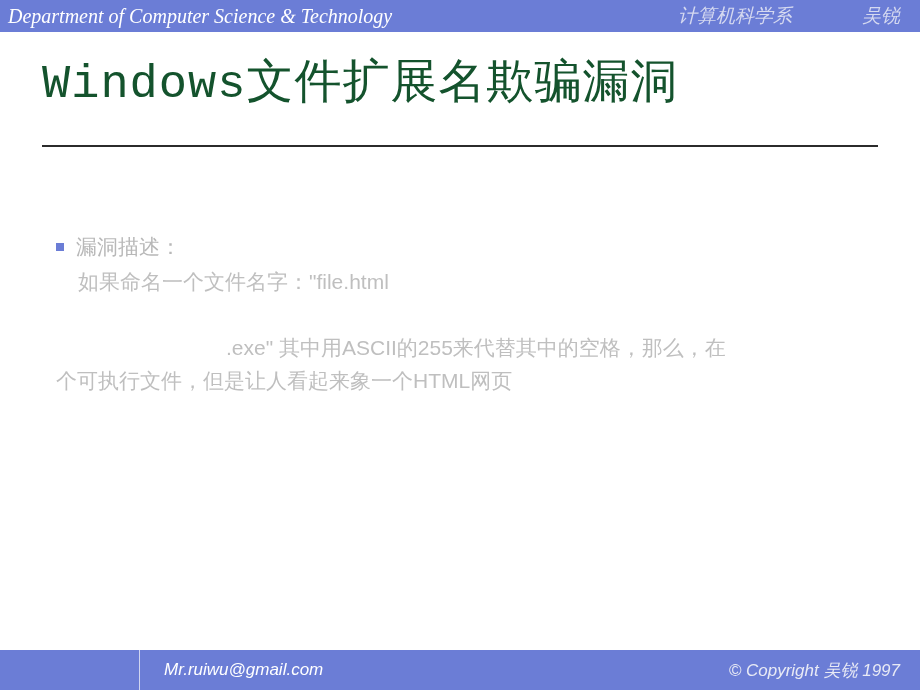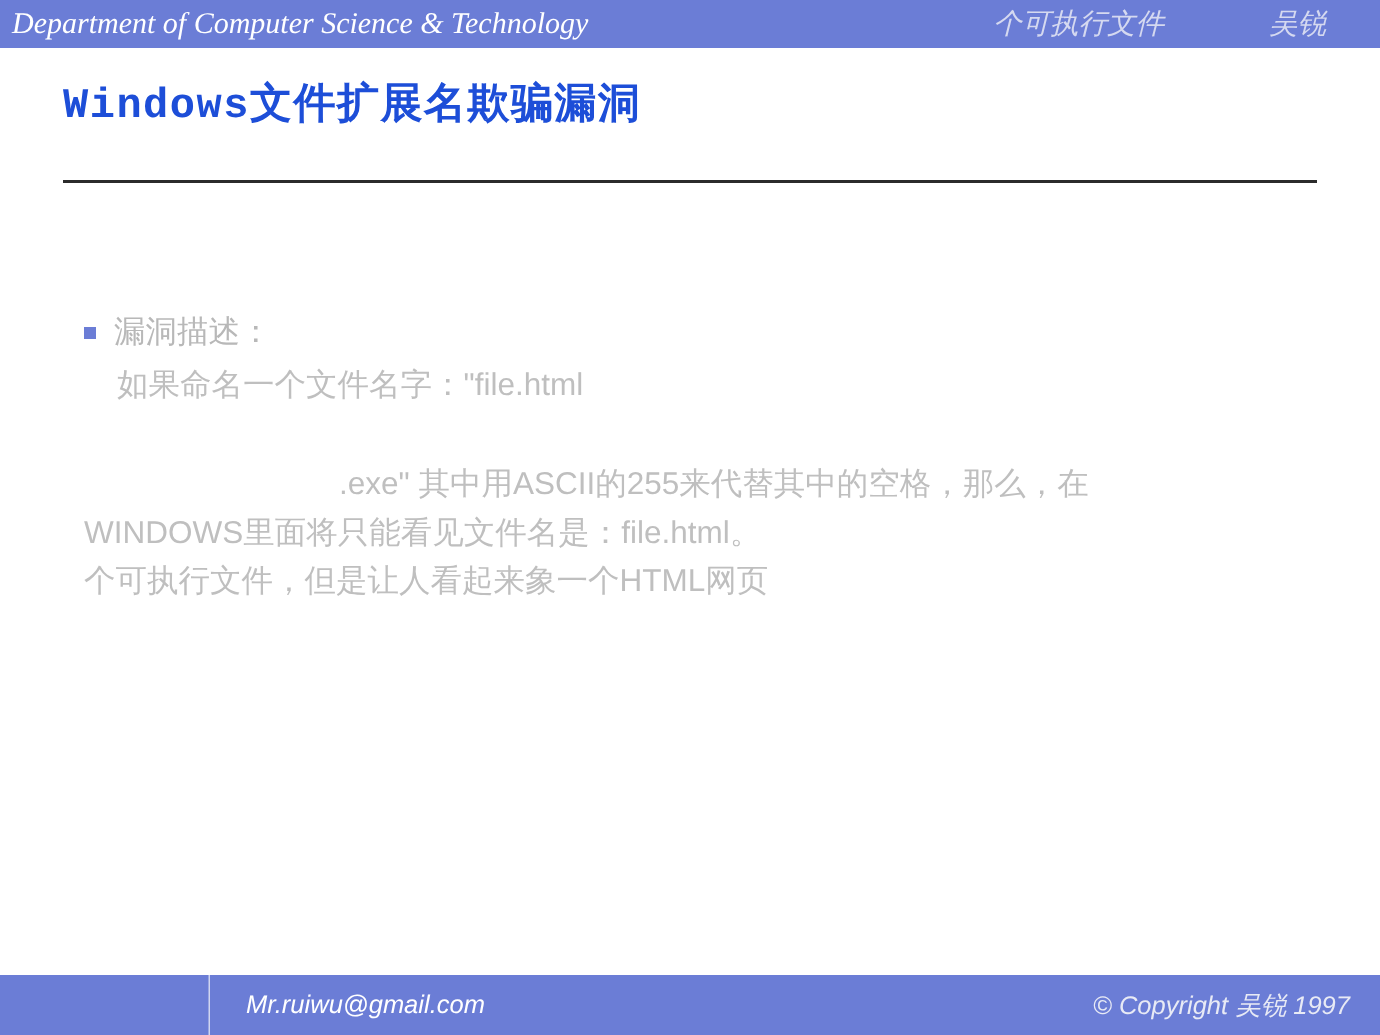--- a/index.html
+++ b/index.html
@@ -32,28 +32,28 @@
     .header-dept {
       font-size: 19px;
       font-style: italic;
       color: #d5d9f0;
       margin-right: 26px;
     }
     .header-author {
       font-size: 19px;
       font-style: italic;
       color: #d5d9f0;
-      margin-right: 28px;
+      margin-right: 12px;
     }
     .slide-title {
-      font-size: 28px;
-      color: #1d4ed8;
+      font-size: 47px;
+      color: #14532d;
       font-family: "Courier New", "SimSun", monospace;
       padding: 18px 0 0 42px;
-      font-weight: bold;
+      font-weight: normal;
       letter-spacing: 1px;
     }
     .title-underline {
       border: none;
       border-top: 2px solid #2b2b2b;
       margin: 32px 42px 0 42px;
     }
     .content-area {
       padding: 84px 42px 0 56px;
       color: #b8b8b8;
@@ -114,37 +114,36 @@
     .footer-copyright {
       padding-right: 20px;
       color: #e8eaf5;
     }
   </style>
 </head>
 <body>
 
 <div class="header-bar">
   <span class="header-left">Department of Computer Science &amp; Technology</span>
-  <span class="header-dept">个可执行文件</span>
+  <span class="header-dept">计算机科学系</span>
   <span class="header-author">吴锐</span>
 </div>
 
 <h1 class="slide-title">Windows文件扩展名欺骗漏洞</h1>
 
 <hr class="title-underline">
 
 <div class="content-area">
   <div class="bullet-line">
     <span class="bullet-icon"></span>
     <span class="bullet-text">漏洞描述：</span>
   </div>
   <div class="body-text">如果命名一个文件名字："file.html</div>
   <div class="gap-block"></div>
   <div class="body-text-indent">.exe" 其中用ASCII的255来代替其中的空格，那么，在</div>
-  <div class="body-text" style="padding-left:0;">WINDOWS里面将只能看见文件名是：file.html。</div>
   <div class="body-text" style="padding-left:0;">个可执行文件，但是让人看起来象一个HTML网页</div>
 </div>
 
 <div class="footer-bar">
   <div class="footer-gap"></div>
   <span class="footer-email">Mr.ruiwu@gmail.com</span>
   <span class="footer-copyright">© Copyright  吴锐 1997</span>
 </div>
 
 </body></html>

